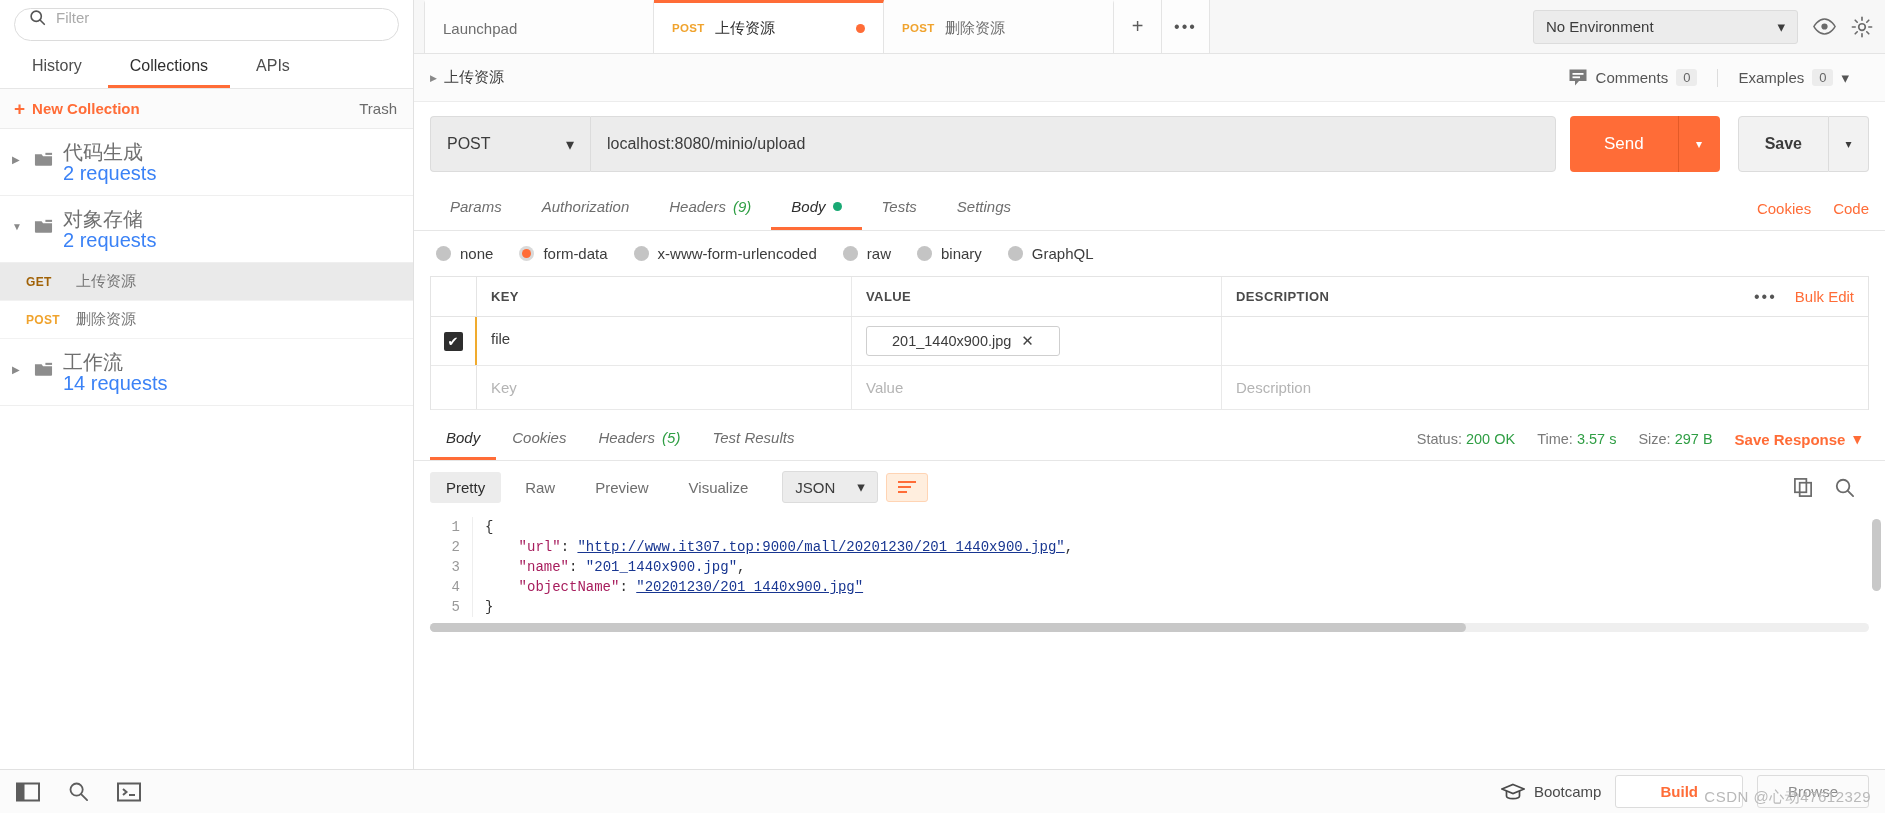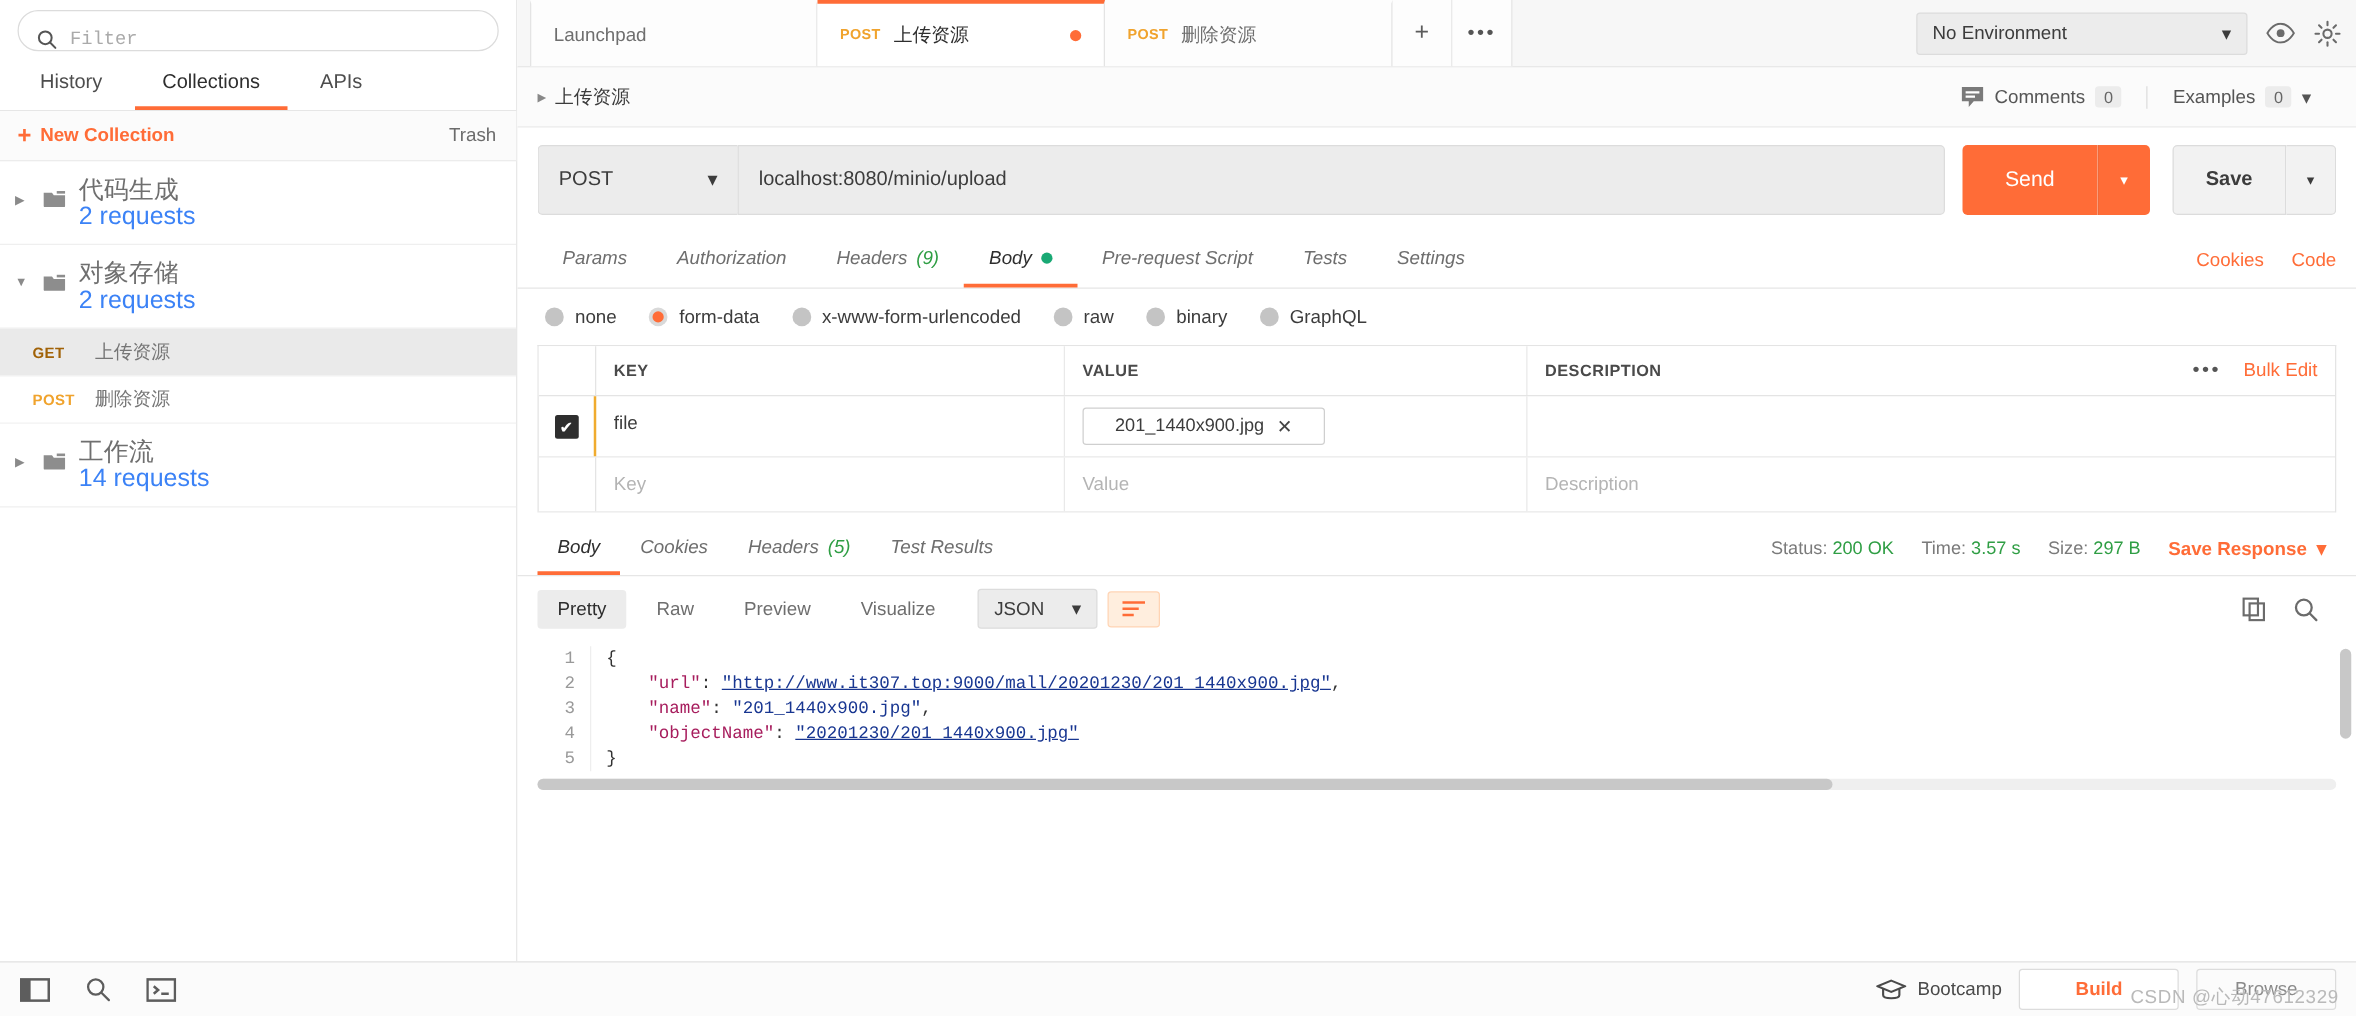--- a/index.html
+++ b/index.html
@@ -17,23 +17,22 @@
   
   .sidebar {
     width: 414px; min-width: 414px;
     background: #fff;
     border-right: 1px solid #e1e1e1;
     display: flex; flex-direction: column;
   }
   .filter-wrap { padding: 8px 14px 6px 14px; }
   .filter-box {
     height: 33px; border: 1px solid #dcdcdc; border-radius: 18px;
-    display: flex; align-items: flex-end; gap: 10px; padding: 0 14px;
+    display: flex; align-items: flex-start; gap: 10px; padding: 0 14px;
     background: #fff;
-    font-family: Liberation Mono, monospace;
   }
   .filter-box .ph { color: #aaa; font-size: 15px; }
   .sb-tabs {
     display: flex; border-bottom: 1px solid #e6e6e6;
     padding: 0 10px; gap: 4px;
   }
   .sb-tab {
     padding: 10px 22px 10px 22px; font-size: 16px; color: #4d4d4d;
     border-bottom: 3px solid transparent; cursor: pointer;
   }
@@ -397,21 +396,20 @@
         <div class="rq">Params</div>
         <div class="rq">Authorization</div>
         <div class="rq">
           <span>Headers</span>
           <span class="count-green">(9)</span>
         </div>
         <div class="rq active">
           <span>Body</span>
           <span class="green-dot"></span>
         </div>
-        <div class="rq">Pre-request Script</div>
         <div class="rq">Tests</div>
         <div class="rq">Settings</div>
         <div class="rt-right">
           <span class="lnk">Cookies</span>
           <span class="lnk">Code</span>
         </div>
       </div>
 
       <div class="radios">
         <label class="radio">

